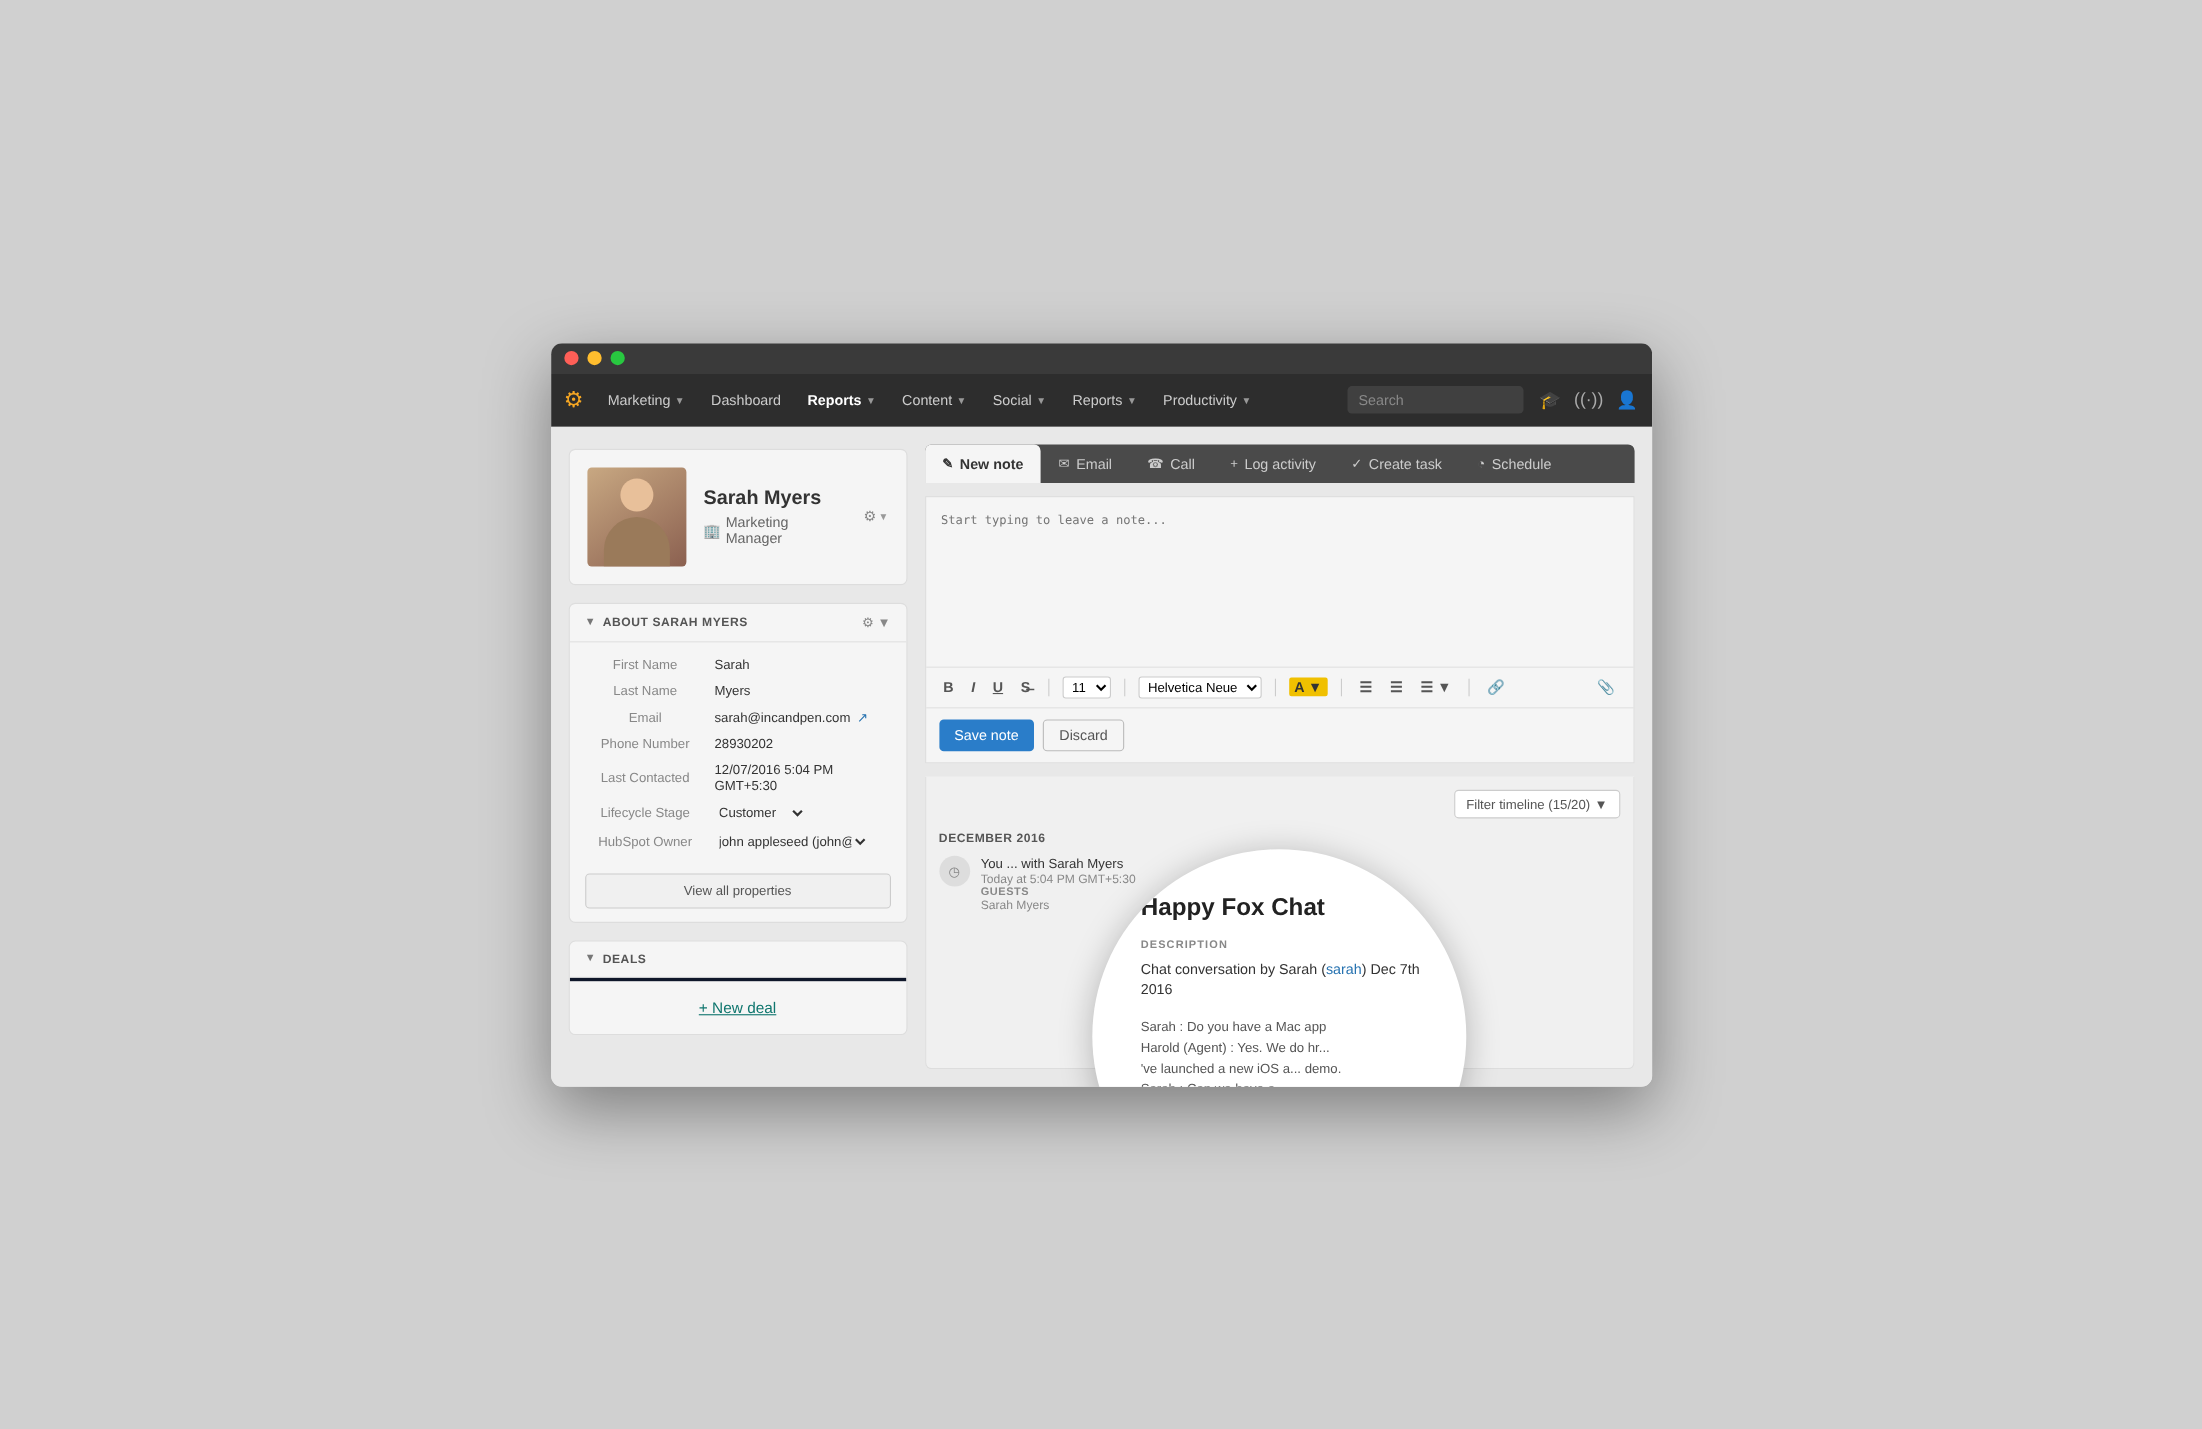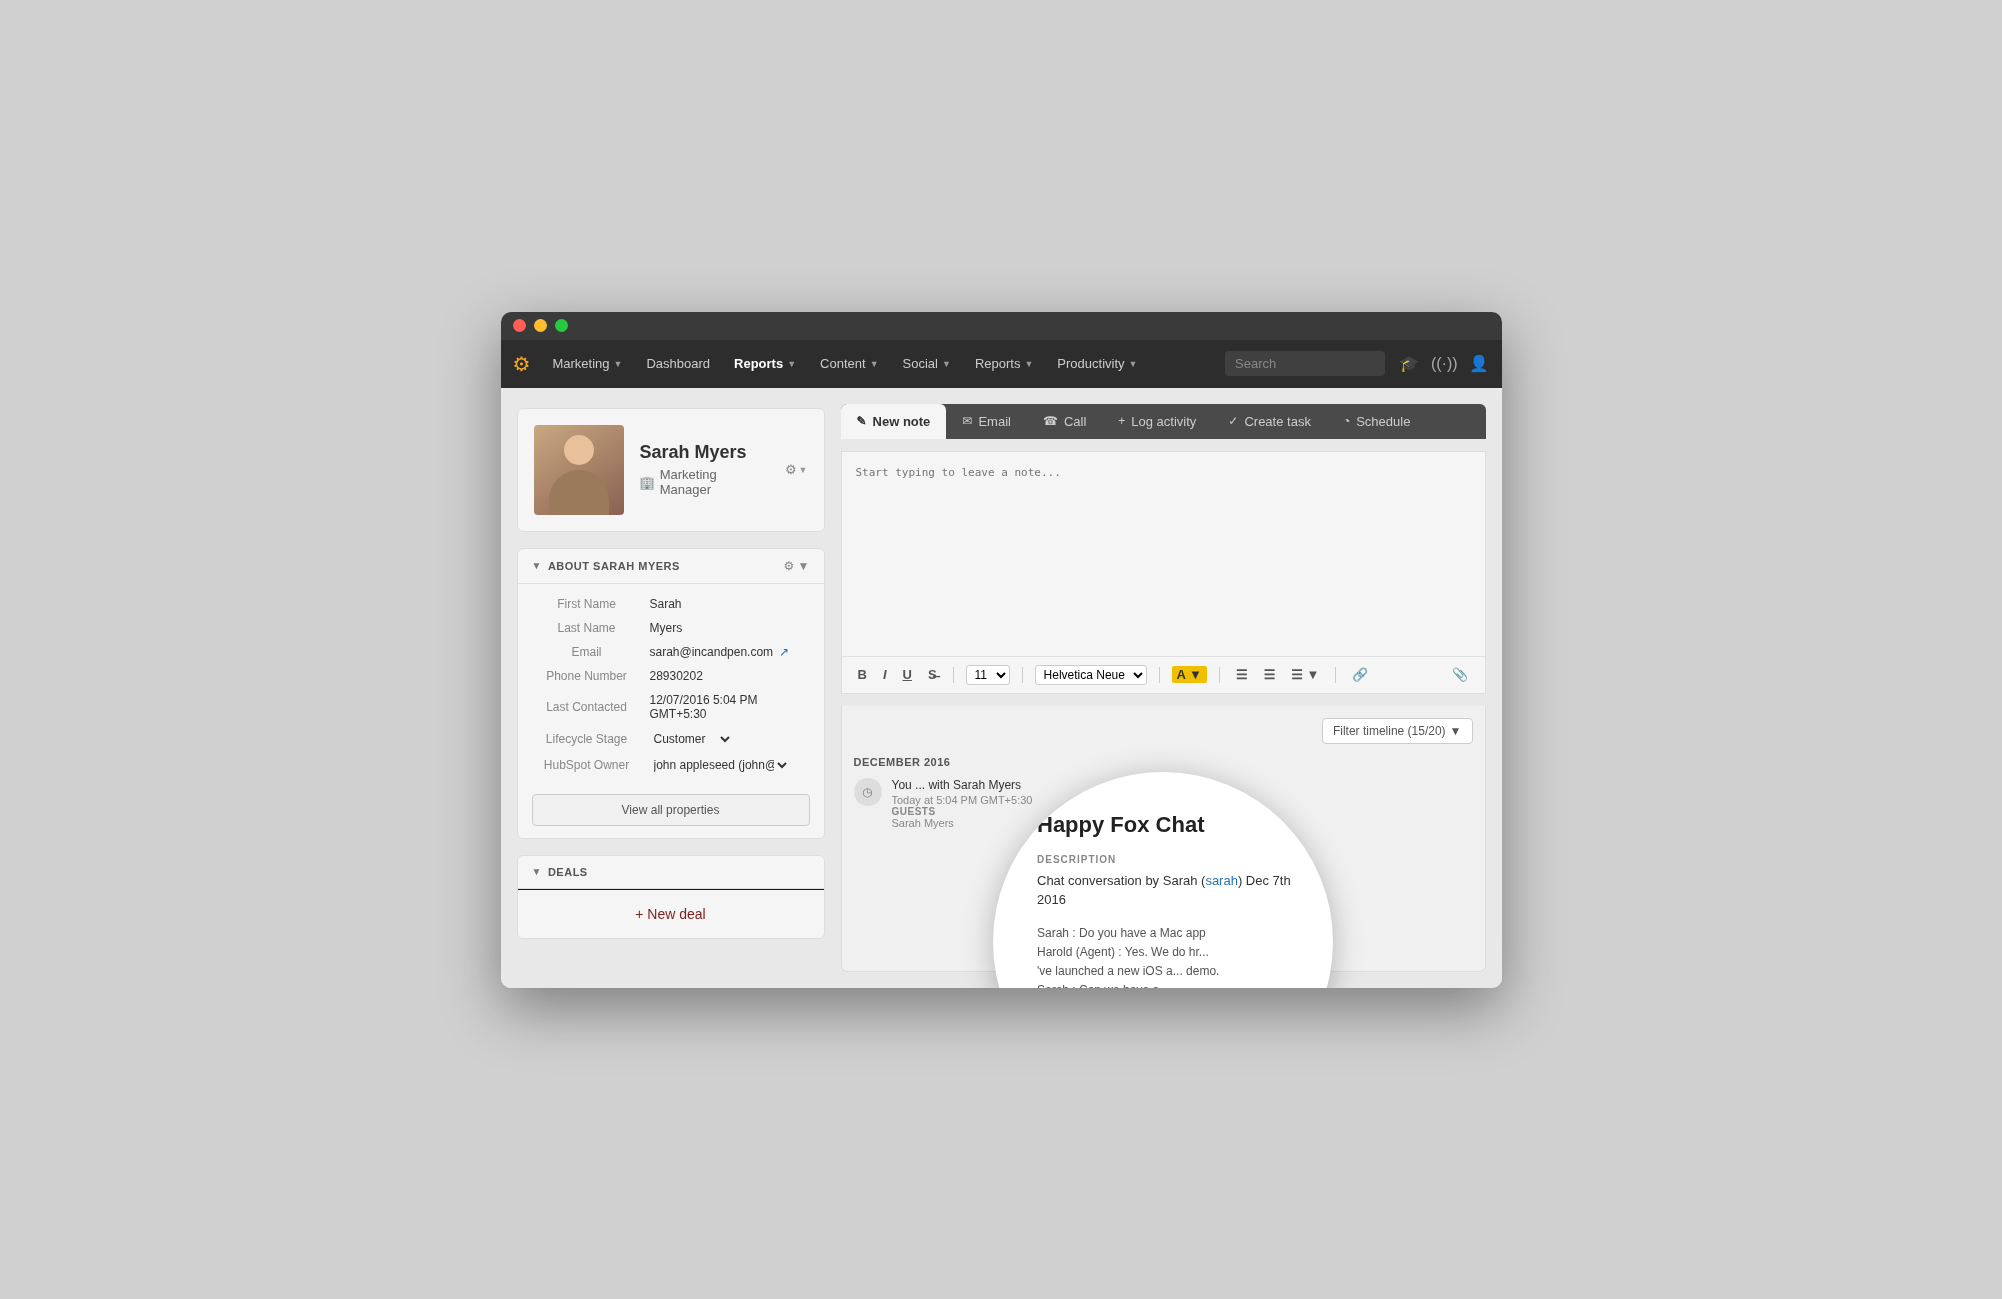--- a/index.html
+++ b/index.html
@@ -193,23 +193,24 @@
       cursor: pointer;
       text-align: center;
     }
     .new-deal-btn {
       display: flex;
       align-items: center;
       justify-content: center;
       gap: 6px;
       padding: 16px;
       font-size: 14px;
-      color: #7f1d1d;
-      cursor: pointer;
-      border-top: 1px solid #0f172a;
+      color: #0f766e;
+      cursor: pointer;
+      border-top: 3px solid #0f172a;
+      text-decoration: underline;
     }
 
     
     .right-panel {
       flex: 1;
       padding: 16px 16px 16px 0;
       display: flex;
       flex-direction: column;
       gap: 12px;
     }
@@ -668,20 +669,24 @@
           </span>
           <div class="toolbar-separator"></div>
           <span class="toolbar-btn">☰</span>
           <span class="toolbar-btn">☰</span>
           <span class="toolbar-btn">☰ ▼</span>
           <div class="toolbar-separator"></div>
           <span class="toolbar-btn">🔗</span>
           <div style="margin-left:auto;"></div>
           <span class="toolbar-btn">📎</span>
         </div>
+        <div class="note-actions">
+          <button class="btn-save">Save note</button>
+          <button class="btn-discard">Discard</button>
+        </div>
       </div>
 
       <div class="timeline-area">
         <div class="timeline-filter">
           <button class="filter-btn">
             <span>Filter timeline (15/20)</span>
             <span>▼</span>
           </button>
         </div>
         <div class="timeline-month">DECEMBER 2016</div>

